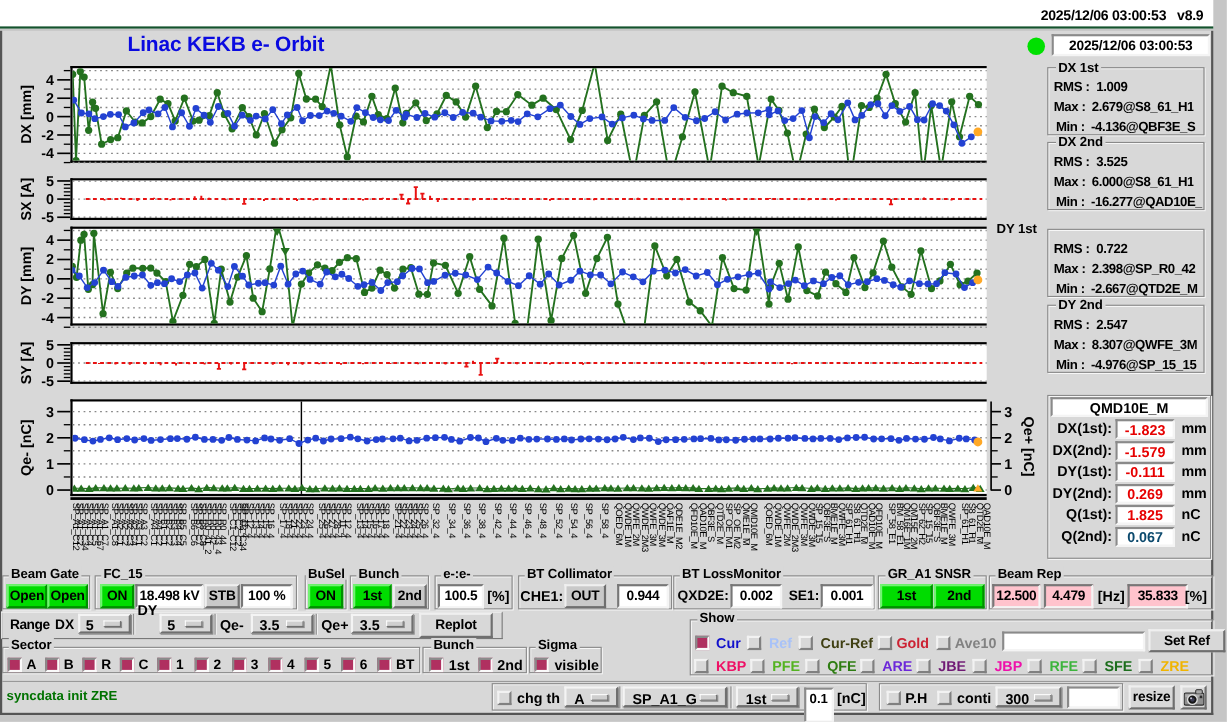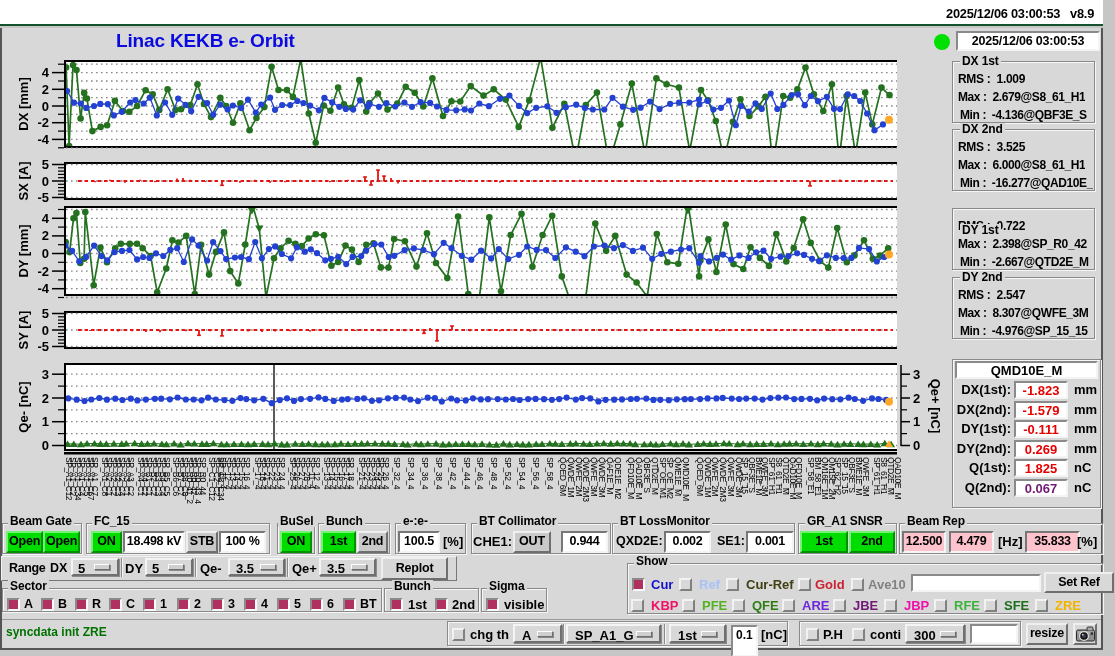--- a/index.html
+++ b/index.html
@@ -1067,21 +1067,21 @@
 <div class="glab" style="left:960px;top:55px;">DX 1st</div>
 <div class="t" style="left:958px;top:72px;font-size:12px;letter-spacing:-0.3px;">RMS :&nbsp; 1.009</div>
 <div class="t" style="left:958px;top:90px;font-size:12px;letter-spacing:-0.4px;max-width:135px;overflow:hidden;">Max :&nbsp; 2.679@S8_61_H1</div>
 <div class="t" style="left:960px;top:108px;font-size:12px;letter-spacing:-0.4px;max-width:133px;overflow:hidden;">Min :&nbsp; -4.136@QBF3E_S</div>
 <div class="gbox" style="left:952px;top:129px;width:143px;height:62px;overflow:hidden;"></div>
 <div class="glab" style="left:960px;top:123px;">DX 2nd</div>
 <div class="t" style="left:958px;top:140px;font-size:12px;letter-spacing:-0.3px;">RMS :&nbsp; 3.525</div>
 <div class="t" style="left:958px;top:158px;font-size:12px;letter-spacing:-0.4px;max-width:135px;overflow:hidden;">Max :&nbsp; 6.000@S8_61_H1</div>
 <div class="t" style="left:960px;top:176px;font-size:12px;letter-spacing:-0.4px;max-width:133px;overflow:hidden;">Min :&nbsp; -16.277@QAD10E_M</div>
 <div class="gbox" style="left:952px;top:208px;width:143px;height:62px;overflow:hidden;"></div>
-<div class="glab" style="left:960px;top:202px;margin-top:22px;">DY 1st</div>
+<div class="glab" style="left:904px;top:202px;">DY 1st</div>
 <div class="t" style="left:958px;top:219px;font-size:12px;letter-spacing:-0.3px;">RMS :&nbsp; 0.722</div>
 <div class="t" style="left:958px;top:237px;font-size:12px;letter-spacing:-0.4px;max-width:135px;overflow:hidden;">Max :&nbsp; 2.398@SP_R0_42</div>
 <div class="t" style="left:960px;top:255px;font-size:12px;letter-spacing:-0.4px;max-width:133px;overflow:hidden;">Min :&nbsp; -2.667@QTD2E_M</div>
 <div class="gbox" style="left:952px;top:277px;width:143px;height:62px;overflow:hidden;"></div>
 <div class="glab" style="left:960px;top:271px;">DY 2nd</div>
 <div class="t" style="left:958px;top:288px;font-size:12px;letter-spacing:-0.3px;">RMS :&nbsp; 2.547</div>
 <div class="t" style="left:958px;top:306px;font-size:12px;letter-spacing:-0.4px;max-width:135px;overflow:hidden;">Max :&nbsp; 8.307@QWFE_3M</div>
 <div class="t" style="left:960px;top:324px;font-size:12px;letter-spacing:-0.4px;max-width:133px;overflow:hidden;">Min :&nbsp; -4.976@SP_15_15</div>
 <div class="abs" style="left:952px;top:359px;width:149px;height:149px;border:1px solid #8a8a8a;box-shadow:inset 1px 1px 0 #f6f6f6, 1px 1px 0 #f6f6f6;"></div>
 <div class="sbox" style="left:955px;top:361px;width:143px;height:18px;font-size:13px;line-height:15px;">QMD10E_M</div>
@@ -1094,21 +1094,21 @@
 <div class="t" style="left:920px;top:421.0px;width:91px;text-align:right;font-size:13px;">DY(1st):</div>
 <div class="sbox" style="left:1014px;top:420.0px;width:54px;height:18px;font-size:13px;line-height:15px;color:#e60000;">-0.111</div>
 <div class="t" style="left:1074px;top:421.0px;font-size:13px;">mm</div>
 <div class="t" style="left:920px;top:440.5px;width:91px;text-align:right;font-size:13px;">DY(2nd):</div>
 <div class="sbox" style="left:1014px;top:439.5px;width:54px;height:18px;font-size:13px;line-height:15px;color:#e60000;">0.269</div>
 <div class="t" style="left:1074px;top:440.5px;font-size:13px;">mm</div>
 <div class="t" style="left:920px;top:460.0px;width:91px;text-align:right;font-size:13px;">Q(1st):</div>
 <div class="sbox" style="left:1014px;top:459.0px;width:54px;height:18px;font-size:13px;line-height:15px;color:#e60000;">1.825</div>
 <div class="t" style="left:1074px;top:460.0px;font-size:13px;">nC</div>
 <div class="t" style="left:920px;top:479.5px;width:91px;text-align:right;font-size:13px;">Q(2nd):</div>
-<div class="sbox" style="left:1014px;top:478.5px;width:54px;height:18px;font-size:13px;line-height:15px;color:#701a75;">0.067</div>
+<div class="sbox" style="left:1014px;top:478.5px;width:54px;height:18px;font-size:13px;line-height:15px;color:#0c4a6e;">0.067</div>
 <div class="t" style="left:1074px;top:479.5px;font-size:13px;">nC</div>
 <div class="gbox" style="left:2px;top:523px;width:80px;height:31px;"></div>
 <div class="glab" style="left:8px;top:515px;">Beam Gate</div>
 <div class="btn bg" style="left:6px;top:531px;width:37px;height:22px;line-height:17px;">Open</div>
 <div class="btn bg" style="left:43px;top:531px;width:37px;height:22px;line-height:17px;">Open</div>
 <div class="gbox" style="left:86px;top:523px;width:184px;height:31px;"></div>
 <div class="glab" style="left:92px;top:515px;">FC_15</div>
 <div class="btn bg" style="left:91px;top:531px;width:31px;height:22px;line-height:17px;">ON</div>
 <div class="fld" style="left:123px;top:531px;width:62px;height:22px;line-height:17px;">18.498 kV</div>
 <div class="btn bgr" style="left:186px;top:531px;width:32px;height:22px;line-height:17px;">STB</div>
@@ -1147,21 +1147,21 @@
 <div class="fld pnk" style="left:1025px;top:531px;width:55px;height:22px;line-height:17px;">35.833</div>
 <div class="t" style="left:1077px;top:534px;font-size:13px;">[%]</div>
 <div class="abs" style="left:1px;top:556px;width:456px;height:25px;border:1px solid;border-color:#f2f2f2 #777 #777 #f2f2f2;"></div>
 <div class="t" style="left:9px;top:561px;font-size:12.5px;letter-spacing:-0.4px;">Range</div>
 <div class="t" style="left:50px;top:561px;font-size:12.5px;">DX</div>
 <div class="dd" style="left:71px;top:558px;width:48px;height:18px;">
     <span style="position:absolute;left:5px;top:1px;">5</span>
     <i></i>
   </div>
 <div class="sep" style="left:121px;top:558px;height:19px;"></div>
-<div class="t" style="left:125px;top:561px;font-size:13px;">DY</div>
+<div class="t" style="left:125px;top:547px;font-size:13px;">DY</div>
 <div class="dd" style="left:145px;top:558px;width:48px;height:18px;">
     <span style="position:absolute;left:5px;top:1px;">5</span>
     <i></i>
   </div>
 <div class="sep" style="left:195px;top:558px;height:19px;"></div>
 <div class="t" style="left:200px;top:561px;font-size:13px;">Qe-</div>
 <div class="dd" style="left:228px;top:558px;width:57px;height:18px;">
     <span style="position:absolute;left:6px;top:1px;">3.5</span>
     <i></i>
   </div>

